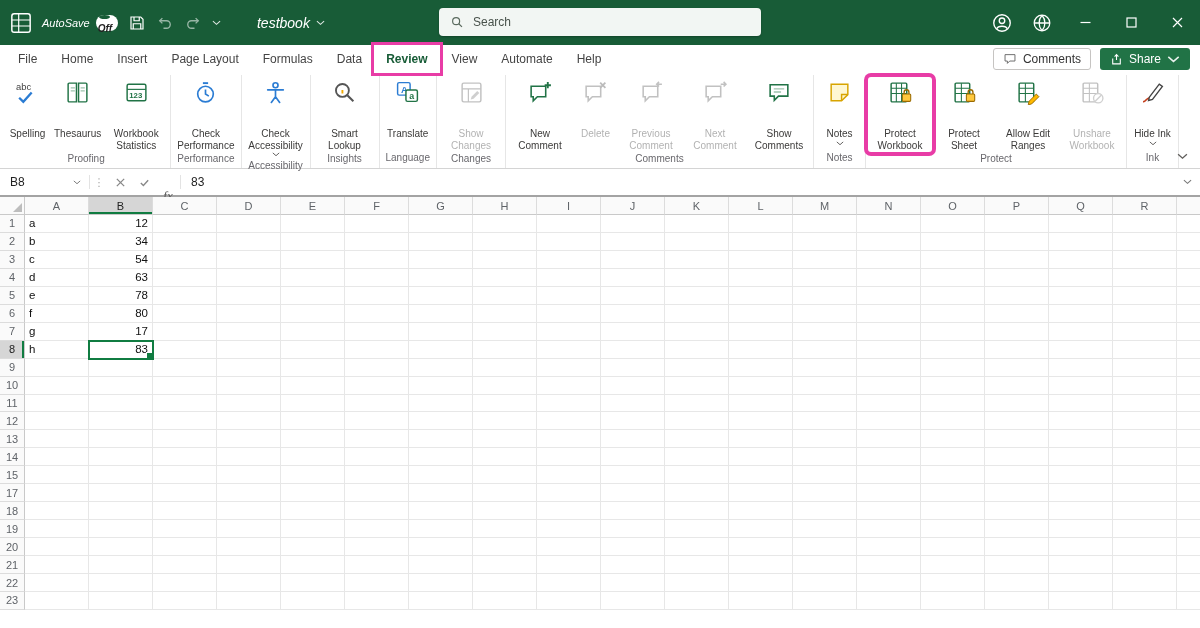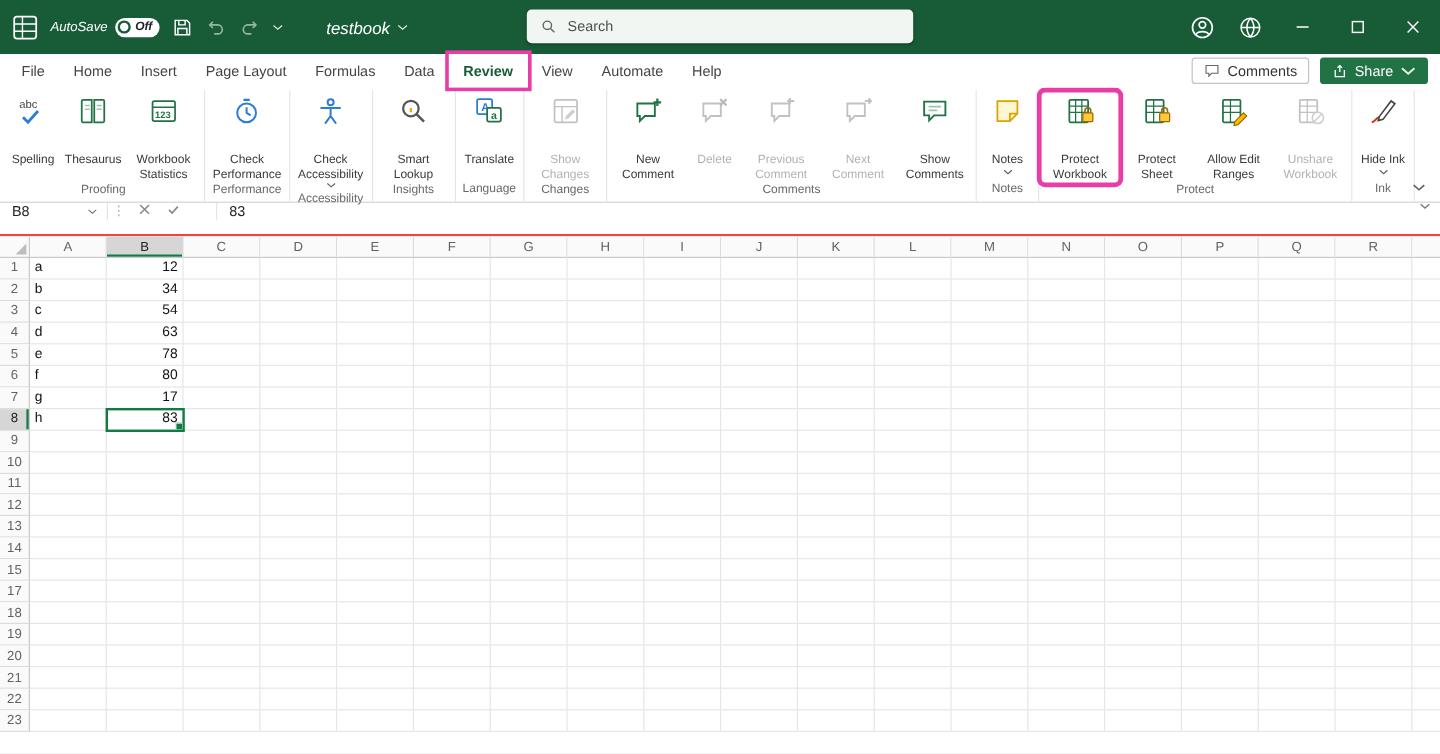--- a/index.html
+++ b/index.html
@@ -9,21 +9,21 @@
   }
   *{box-sizing:border-box;margin:0;padding:0;}
   body{margin:0;background:#e6e6e6;font-family:"Liberation Sans",sans-serif;-webkit-font-smoothing:antialiased;}
   .app{width:1200px;height:628px;overflow:hidden;background:#fff;display:flex;flex-direction:column;}
 
   
   .titlebar{height:45px;flex:none;background:var(--green);display:flex;align-items:center;padding-left:10px;position:relative;color:#fff;}
   .tb-left{display:flex;align-items:center;gap:10px;font-style:italic;}
   .appicon{width:22px;height:22px;display:flex;}
   .autosave{display:flex;align-items:center;gap:6px;font-size:11px;}
-  .toggle{height:16px;background:#fff;border-radius:9px;display:flex;align-items:center;gap:4px;padding:0 6px 0 2px;color:#222;font-size:10px;font-weight:bold;}
+  .toggle{height:16px;background:#fff;border-radius:9px;display:flex;align-items:center;gap:4px;padding:0 6px 0 2px;color:#222;font-size:10px;font-weight:bold;flex-direction:column;}
   .knob{width:11px;height:11px;border-radius:50%;border:2px solid var(--green);background:#fff;}
   .tb-icon{width:18px;height:18px;display:flex;}
   .tb-icon svg{width:100%;height:100%;}
   .dim{opacity:.55;}
   .tb-caret{display:flex;color:rgba(255,255,255,.85);}
   .doc-title{margin-left:26px;font-size:14px;display:flex;align-items:center;gap:6px;white-space:nowrap;}
   .search{position:absolute;left:50%;top:8px;transform:translateX(-50%);width:322px;height:28px;background:#f2f6f3;border-radius:4px;display:flex;align-items:center;gap:9px;padding:0 11px;color:#49524b;font-size:12px;box-shadow:0 1px 2px rgba(0,0,0,.25);}
   .s-icon{display:flex;width:14px;height:14px;}
   .tb-right{margin-left:auto;display:flex;align-items:center;height:100%;}
   .tb-circ{width:40px;display:flex;justify-content:center;align-items:center;height:100%;}
@@ -52,21 +52,21 @@
   .rbtn{min-width:47px;max-width:64px;padding:3px 3px 1px;display:flex;flex-direction:column;align-items:center;border-radius:3px;cursor:default;position:relative;}
   .ricon{width:25px;height:25px;margin-bottom:0;flex:none;text-align:center;}
   .ricon svg{width:100%;height:100%;}
   .rlabel{font-size:10px;line-height:11.5px;color:#3b3a39;text-align:center;margin-top:23px;}
   .dcaret{margin-top:1px;color:#605e5c;display:flex;height:6px;}
   .rbtn.disabled{opacity:.4;filter:grayscale(1);}
   .rbtn.highlighted{box-shadow:0 0 0 4px var(--pink);z-index:5;background:#fff;}
   .ribbon-collapse{position:absolute;right:12px;bottom:8px;color:#605e5c;display:flex;}
 
   
-  .formulabar{height:28px;flex:none;display:flex;align-items:flex-start;background:#fff;border-bottom:2px solid #ef4444;font-size:12px;color:#222;}
+  .formulabar{height:28px;flex:none;display:flex;align-items:center;background:#fff;border-bottom:2px solid #a3a3a3;font-size:12px;color:#222;}
   .namebox{width:90px;flex:none;display:flex;align-items:center;padding:0 8px 0 10px;border-right:1px solid #e3e3e3;}
   .nb-caret{margin-left:auto;color:#777;display:flex;}
   .fb-dots{width:18px;display:flex;align-items:center;justify-content:center;color:#aaa;font-size:11px;}
   .fb-ico{width:24px;display:flex;align-items:center;justify-content:center;color:#777;}
   .fb-ico svg{width:11px;height:11px;}
   .fx{font-family:"Liberation Serif",serif;font-style:italic;font-size:13px;color:#555;margin-top:28px;}
   .fb-input{flex:1;display:flex;align-items:center;padding-left:10px;border-left:1px solid #e3e3e3;}
   .fb-expand{width:26px;display:flex;align-items:center;justify-content:center;color:#777;}
 
   

